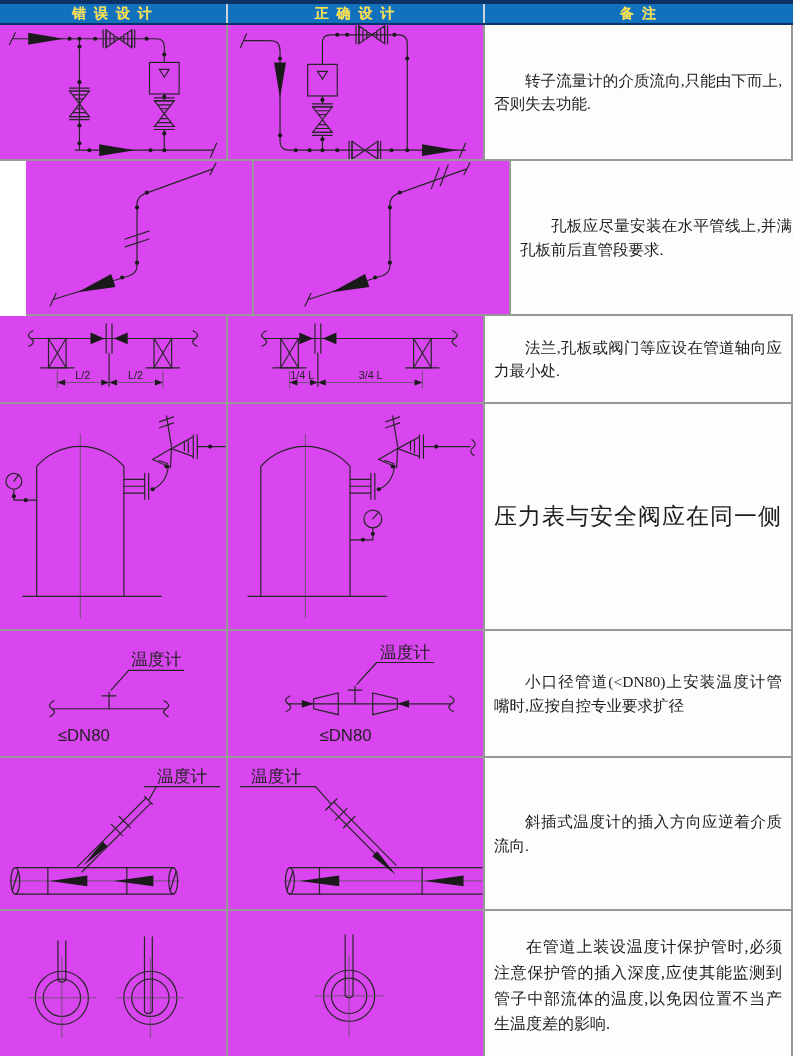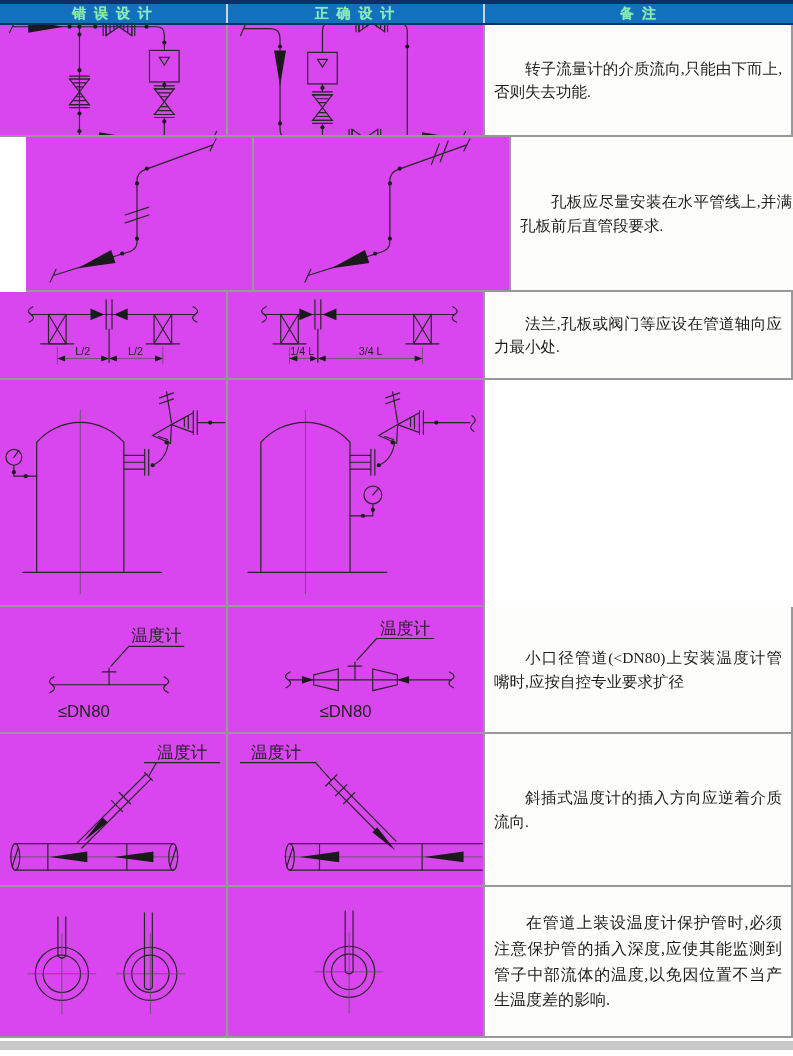--- a/index.html
+++ b/index.html
@@ -4,35 +4,35 @@
 <style>
   * { margin:0; padding:0; box-sizing:border-box; }
   html,body { width:793px; }
   body { background:#ffffff; font-family:"Liberation Sans", sans-serif; }
   .table { width:793px; background:#fff; }
 
   
   .hdr { display:grid; grid-template-columns:228px 257px 308px; height:25px;
          background:#1271bc; border-top:4px solid #0c3166; border-bottom:2px solid #0c3166; }
   .hdr-cell { display:flex; align-items:center; justify-content:center;
-              color:#86efac; font-weight:bold; font-size:14px; letter-spacing:2px;
+              color:#fde047; font-weight:bold; font-size:14px; letter-spacing:2px;
               border-right:2px solid #c9d4de; text-shadow:0 0 1px #7fb6e2; }
   .hdr-cell:last-child { border-right:none; }
 
   
   .row { display:grid; grid-template-columns:228px 257px 308px; }
   .cell { border-right:2px solid #989898; border-bottom:2px solid #989898;
           background:#d946ef; overflow:hidden; display:flex; align-items:center; justify-content:center; }
   .remark { background:#fdfdfc; flex-direction:column; padding:4px 9px; }
   .remark p { font-family:"Liberation Serif", serif; color:#1c1c1c;
               font-size:15.5px; line-height:1.5; text-indent:2em; text-align:justify; width:100%; }
   .remark.big p { font-size:23px; line-height:1.2; text-indent:0; text-align:center; letter-spacing:1px; }
   .remark.tall p { font-size:16px; line-height:1.62; }
 
-  .r1 { height:112px; } .r2 { height:155px;padding-left:26px; } .r3 { height:88px; }
+  .r1 { height:136px; } .r2 { height:155px;padding-left:26px; } .r3 { height:88px; }
   .r4 { height:227px; } .r5 { height:127px; } .r6 { height:153px; } .r7 { height:151px; }
 
   svg { display:block; }
   svg .ln   { stroke:#262626; stroke-width:1.2; fill:none; stroke-linecap:round; }
   svg .thin { stroke:#555; stroke-width:0.8; fill:none; }
   svg .fl   { fill:#1a1a1a; stroke:none; }
   svg .dot  { fill:#1a1a1a; stroke:none; }
   svg text  { font-family:"Liberation Sans", sans-serif; fill:#222; }
   svg .cad  { font-size:17px; }
   svg .dim  { font-size:11px; }
@@ -224,20 +224,23 @@
         <path class="ln" d="M171,45 L193,33 L193,53 Z M188,37 V49 M184,39 V47 M193,31 V55 M197,31 V55 M197,43 H244"></path>
         <circle class="dot" cx="210" cy="43" r="2.1"></circle>
         <path class="ln" d="M246,36 q6,4 1,8 q-5,4 1,8"></path>
         <path class="ln" d="M171,43 L166,12 M159,18 L173,13 M159,24 L173,19"></path>
         <circle class="ln" cx="146" cy="116" r="9"></circle>
         <path class="ln" d="M146,116 L152,109 M146,125 V137 M146,137 H123"></path>
         <circle class="dot" cx="146" cy="131" r="2.1"></circle>
           <circle class="dot" cx="136" cy="137" r="2.1"></circle>
       </svg>
     </div>
+    <div class="cell remark big">
+      <p>压力表与安全阀应在同一侧</p>
+    </div>
   </div>
 
   <div class="row r5">
     <div class="cell">
       <svg viewBox="0 0 228 127" width="226" height="125">
         <path class="ln" d="M52,79 H168 M54,71 q-8,4 -2,8 q6,4 -2,8 M166,71 q8,4 2,8 q-6,4 2,8"></path>
         <path class="ln" d="M110,79 V62 M103,66 H117"></path>
         <path class="ln" d="M112,60 L130,40 M130,40 H186"></path>
         <text class="cad" x="158" y="35" text-anchor="middle">温度计</text>
         <text class="cad" x="58" y="112">≤DN80</text>

